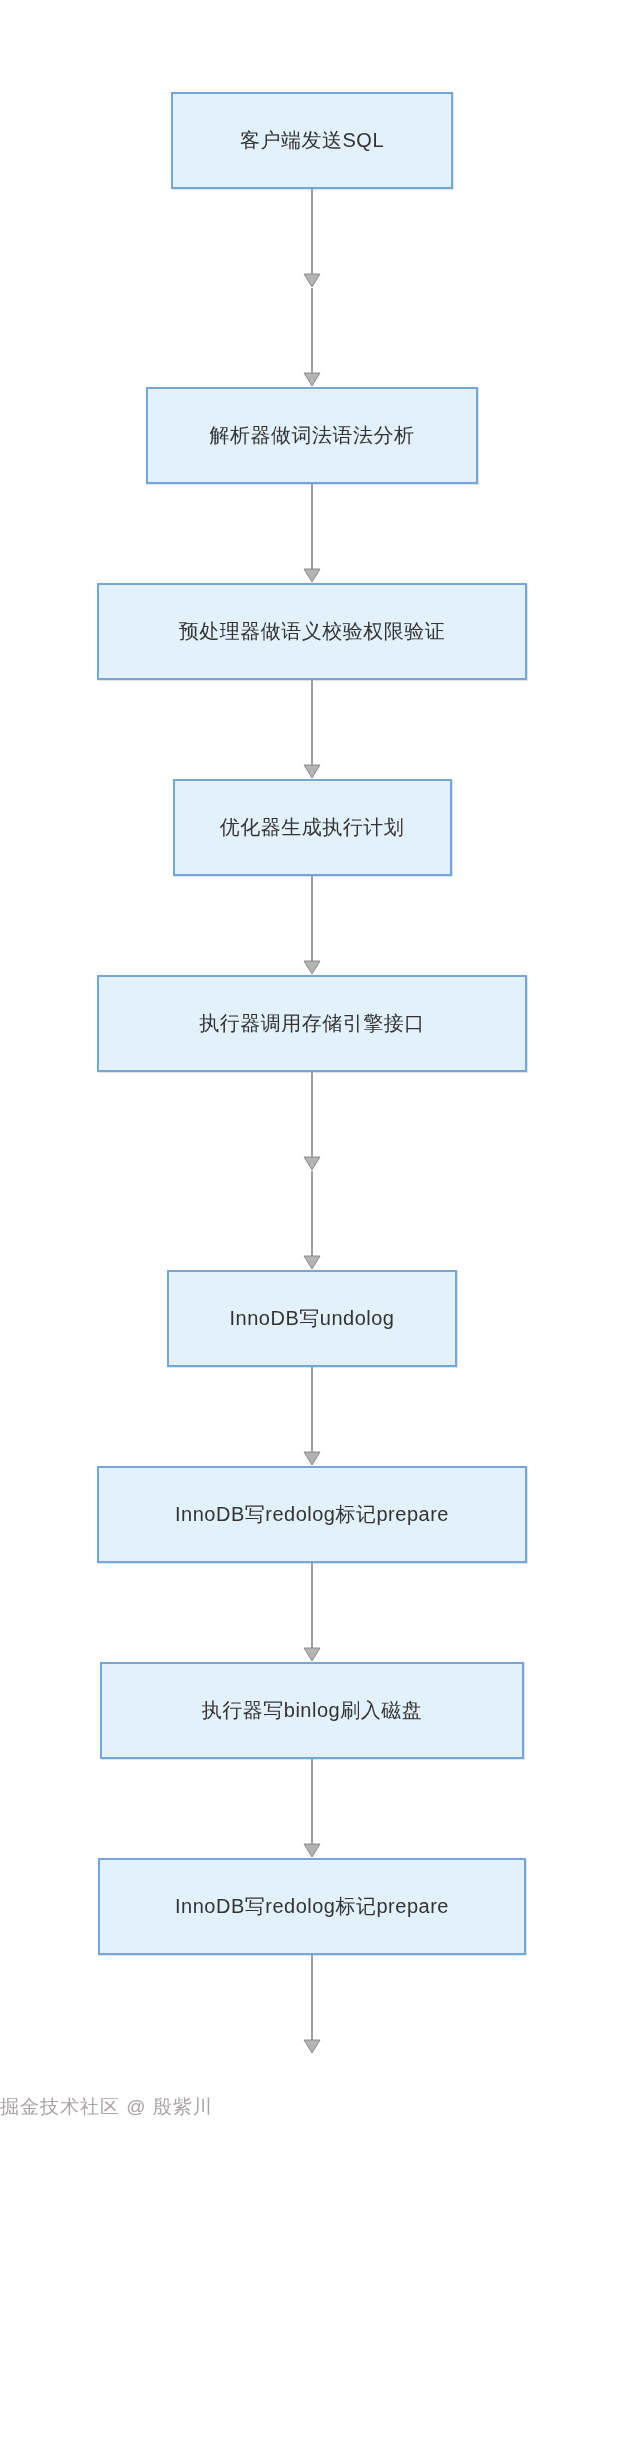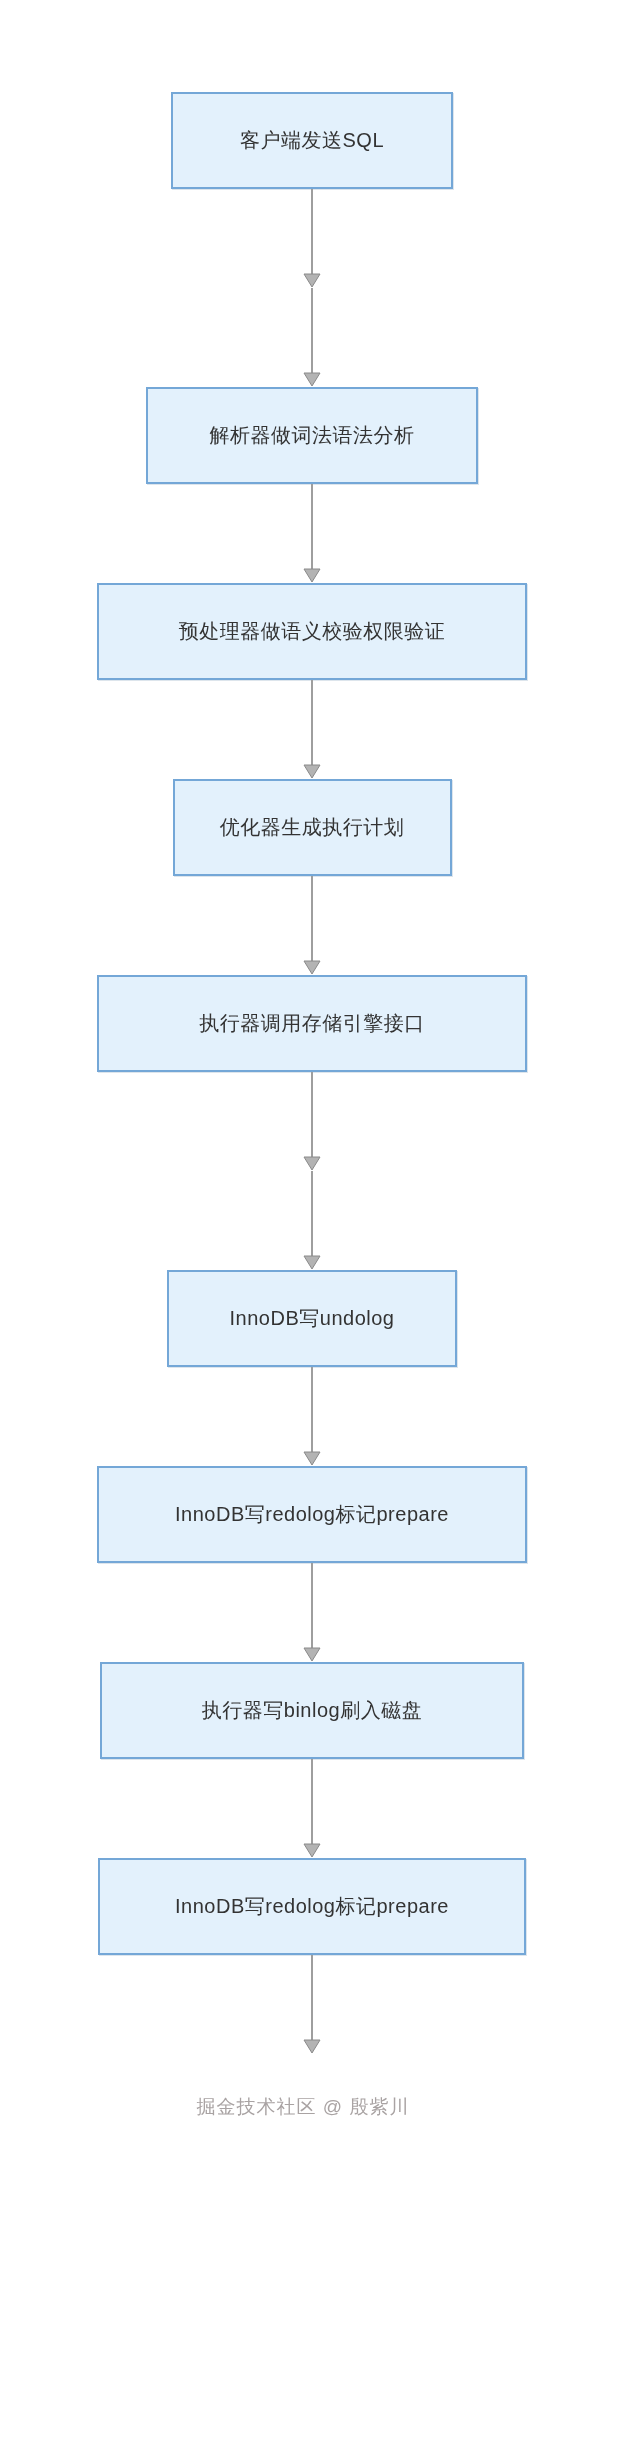--- a/index.html
+++ b/index.html
@@ -59,21 +59,21 @@
   .connector polygon{
     fill:var(--arrowhead-fill);
     stroke:var(--arrowhead-stroke);
     stroke-width:1;
   }
   .watermark{
     box-sizing:border-box;
     width:624px;
     margin-top:40px;
     padding-right:18px;
-    text-align:center;
+    text-align:left;
     font-size:19px;
     letter-spacing:1px;
     color:#a9a3a3;
     text-shadow:1px 1px 0 #ffffff, 2px 2px 1px #ffffff;
   }
 </style>
 </head>
 <body>
 
 <div class="canvas">

